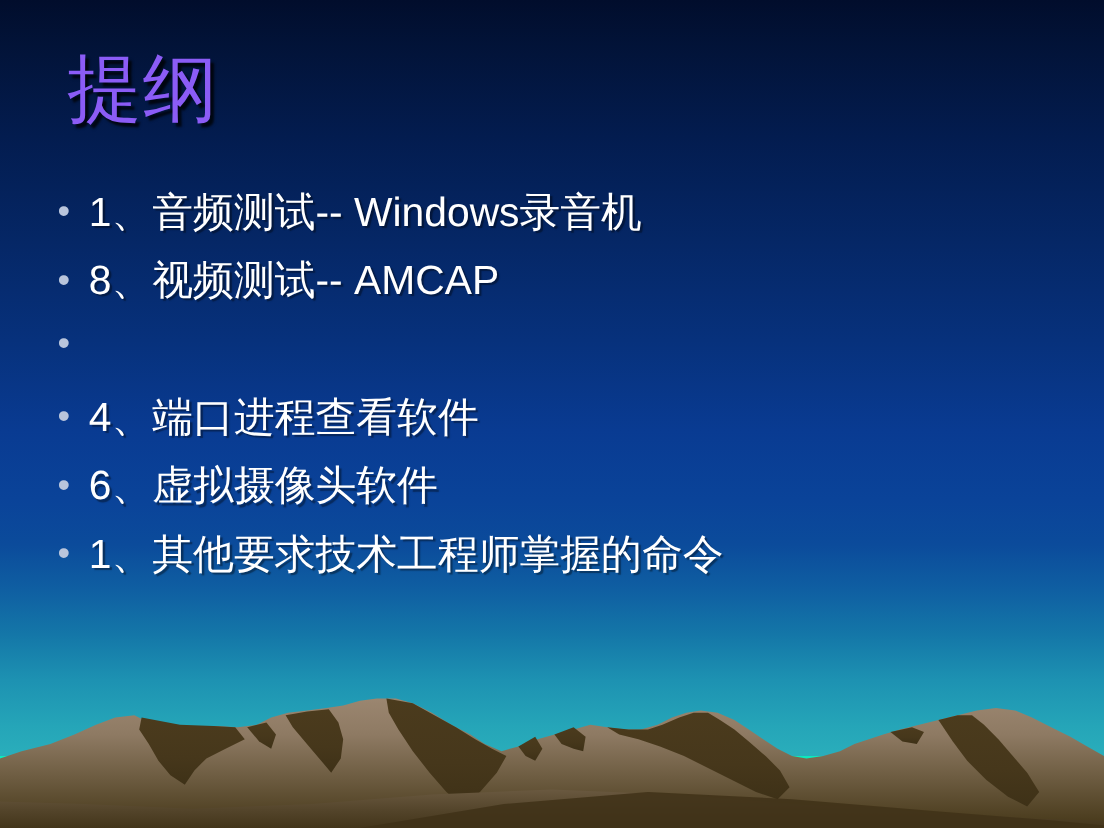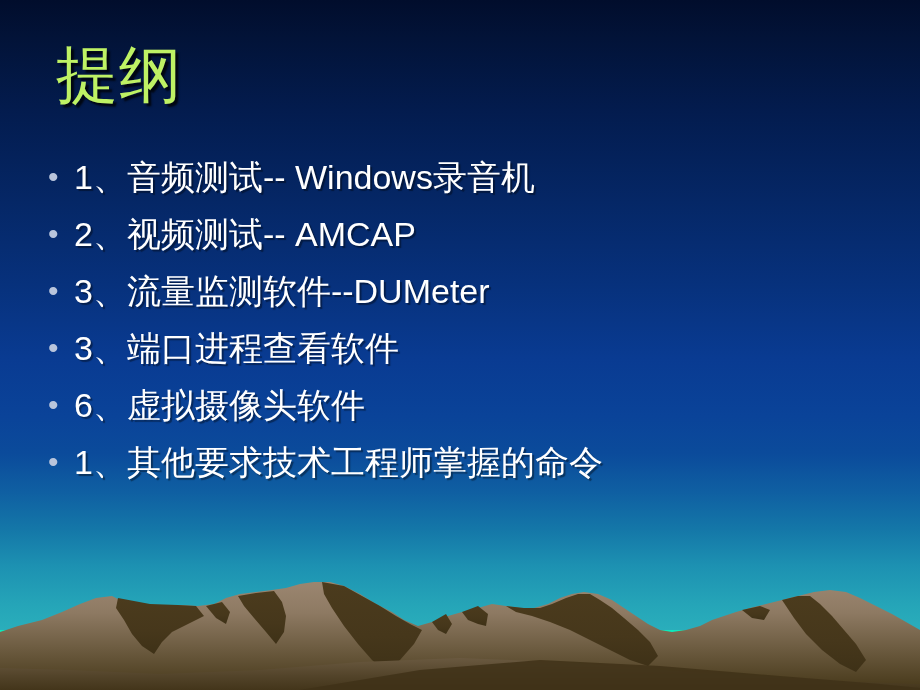--- a/index.html
+++ b/index.html
@@ -55,21 +55,21 @@
     width:920px; height:170px;
   }
 
   
   .title {
     position:absolute;
     left:56px;
     top:42px;
     font-size:62px;
     line-height:1.08;
-    color:#bef264;
+    color:#8b5cf6;
     letter-spacing:1px;
     text-shadow:3px 3px 2px rgba(0,0,0,0.78);
     white-space:nowrap;
   }
 
   
   .body-list {
     position:absolute;
     left:48px;
     top:160px;
@@ -173,31 +173,30 @@
 
   <div class="body-list">
 
     <div class="bullet-row">
       <span class="bullet-marker">•</span>
       <span class="bullet-text">1、音频测试-- Windows录音机</span>
     </div>
 
     <div class="bullet-row">
       <span class="bullet-marker">•</span>
-      <span class="bullet-text">2、视频测试-- AMCAP</span>
-    </div>
-
-    <div class="bullet-row">
-      <span class="bullet-marker">•</span>
-      <span class="bullet-text">3、流量监测软件--DUMeter</span>
-    </div>
-
-    <div class="bullet-row">
-      <span class="bullet-marker">•</span>
-      <span class="bullet-text">3、端口进程查看软件</span>
+      <span class="bullet-text">8、视频测试-- AMCAP</span>
+    </div>
+
+    <div class="bullet-row">
+      <span class="bullet-marker">•</span>
+    </div>
+
+    <div class="bullet-row">
+      <span class="bullet-marker">•</span>
+      <span class="bullet-text">4、端口进程查看软件</span>
     </div>
 
     <div class="bullet-row">
       <span class="bullet-marker">•</span>
       <span class="bullet-text">6、虚拟摄像头软件</span>
     </div>
 
     <div class="bullet-row">
       <span class="bullet-marker">•</span>
       <span class="bullet-text">1、其他要求技术工程师掌握的命令</span>

